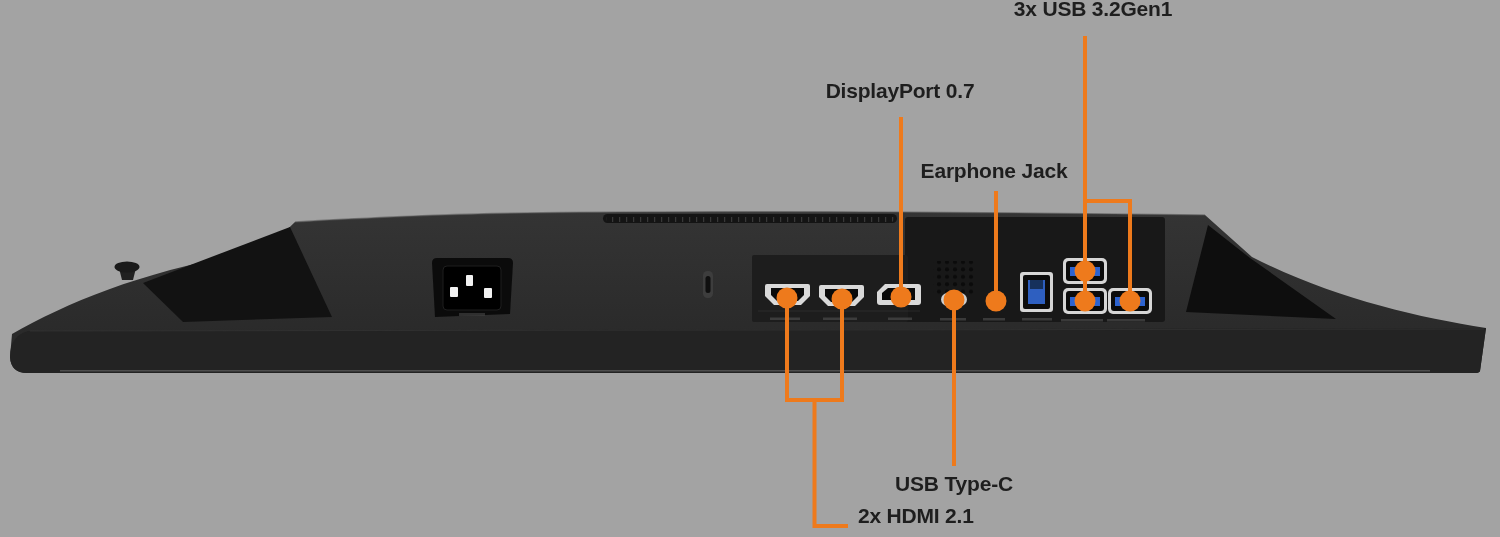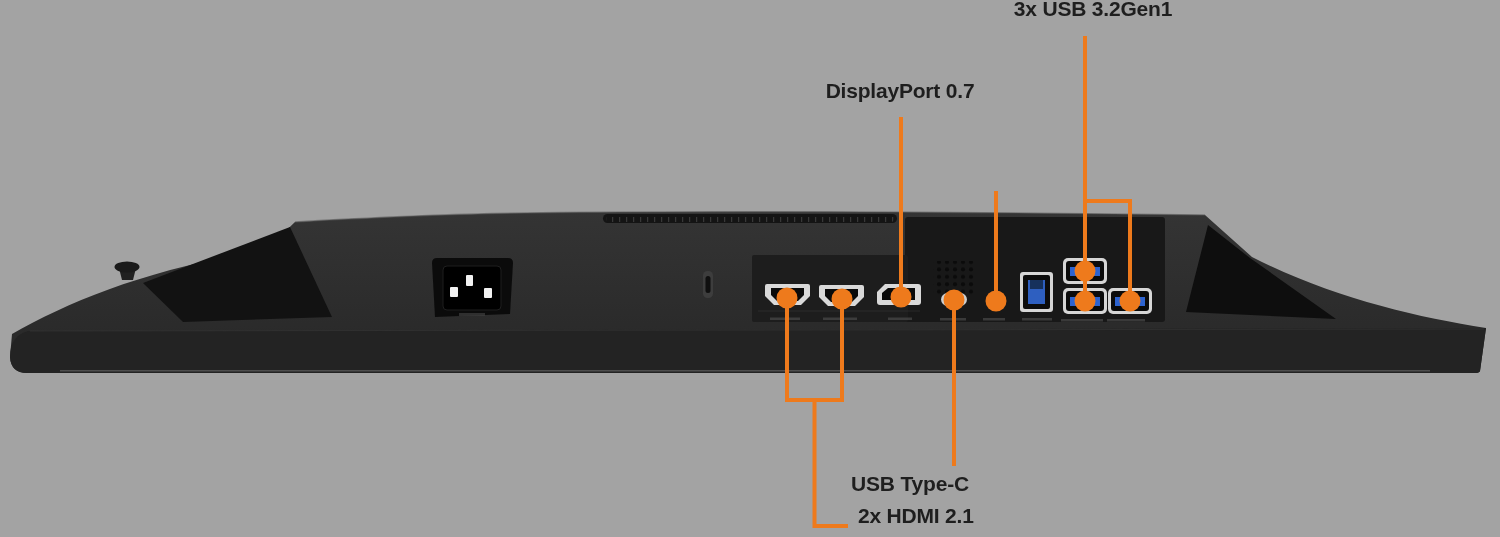--- a/index.html
+++ b/index.html
@@ -174,18 +174,19 @@
       <circle cx="1085" cy="271" r="10.5"></circle>
       <circle cx="1085" cy="301" r="10.5"></circle>
       <circle cx="1130" cy="301" r="10.5"></circle>
     </g>
   </svg>
 
   <div class="callout-label centered" style="left:1093px; top:-2px;">3x USB 3.2Gen1</div>
 
   <div class="callout-label centered" style="left:900px; top:80px;">DisplayPort 0.7</div>
 
+  <div class="callout-label centered" style="left:994px; top:160px;">Earphone Jack</div>
 
-  <div class="callout-label centered" style="left:910px; top:473px;">USB Type-C</div>
+  <div class="callout-label centered" style="left:954px; top:473px;">USB Type-C</div>
 
   <div class="callout-label" style="left:858px; top:505px;">2x HDMI 2.1</div>
 
 </div>
 
 </body></html>

